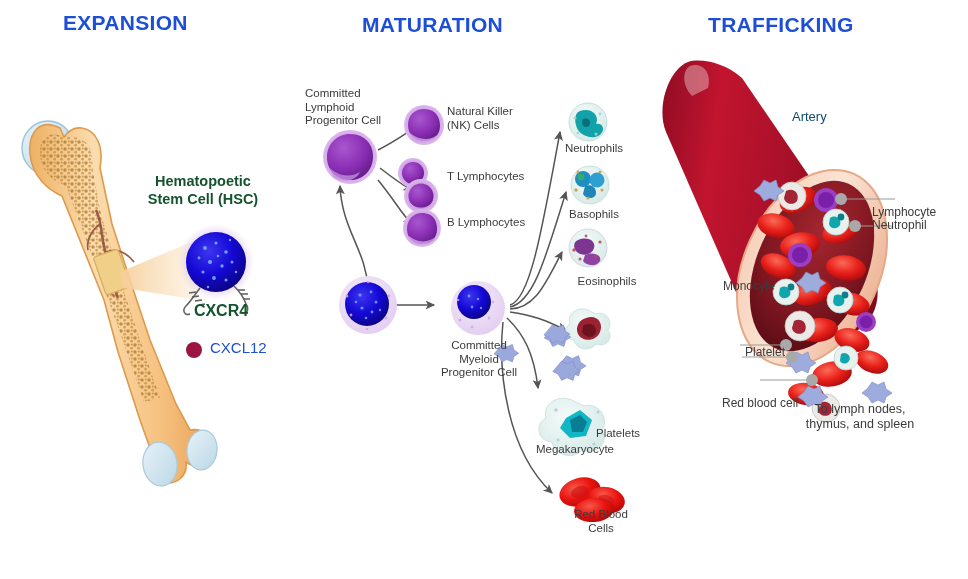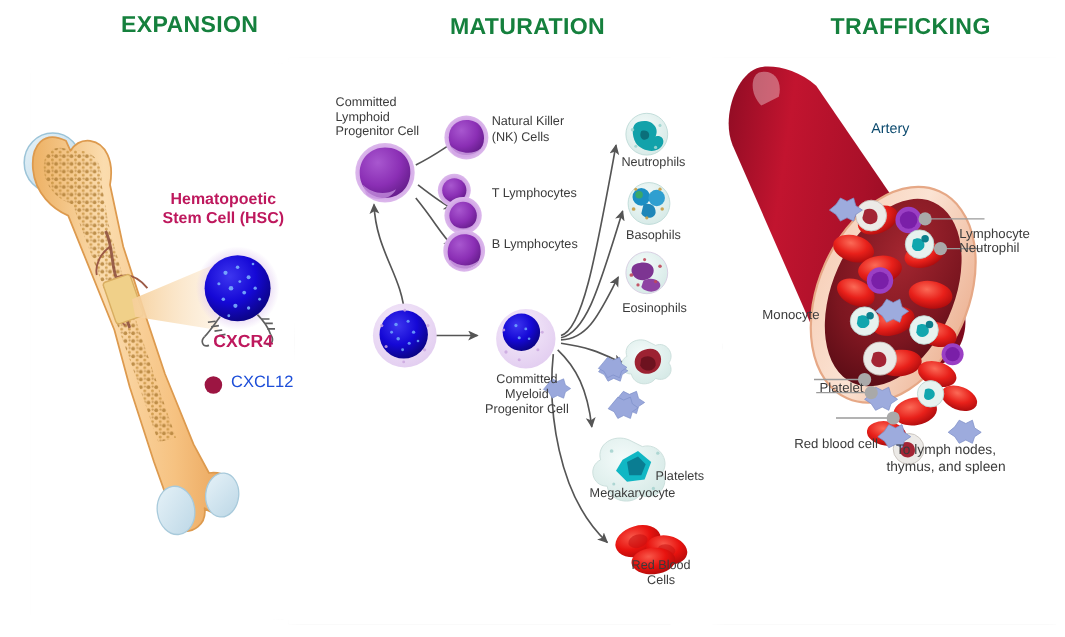--- a/index.html
+++ b/index.html
@@ -1,43 +1,43 @@
 <!DOCTYPE html>
 <html><head>
 <meta charset="utf-8">
 <style>
   html,body{margin:0;padding:0;background:#ffffff;}
   body{width:968px;height:579px;position:relative;overflow:hidden;
        font-family:"Liberation Sans","DejaVu Sans",sans-serif;}
   .stage{position:absolute;inset:0;}
 
   
-  .phase-title{position:absolute;color:#15803d;font-weight:bold;
-               font-size:21px;letter-spacing:.3px;white-space:nowrap;margin-left:47px;}
+  .phase-title{position:absolute;color:#1d4ed8;font-weight:bold;
+               font-size:21px;letter-spacing:.3px;white-space:nowrap;}
   #t-exp{left:63px;top:11px;}
   #t-mat{left:362px;top:13px;}
   #t-tra{left:708px;top:13px;}
 
   
   .panel{position:absolute;background:#ffffff;
          filter:drop-shadow(2px 3px 5px rgba(0,0,0,.22));}
   #panel-expansion{left:28px;top:58px;width:240px;height:505px;
      clip-path:polygon(0 4px,96% 0,100% 50%,96% 100%,0 calc(100% - 4px));
      border-radius:3px;}
   #panel-maturation{left:262px;top:52px;width:395px;height:516px;
      clip-path:polygon(0 0,88% 0,100% 51%,88% 100%,0 100%,6.5% 51%);}
   #panel-trafficking{left:648px;top:52px;width:312px;height:516px;
      clip-path:polygon(0 0,100% 0,100% 100%,0 100%,6% 51%);}
 
   .lyr{position:absolute;inset:0;}
   svg{overflow:visible;display:block;}
   .lbl{position:absolute;color:#3b3b3b;font-size:11.5px;line-height:13.5px;
        white-space:pre-line;}
   .lbl-c{text-align:center;}
-  .big{color:#be185d;font-weight:bold;font-size:14.5px;line-height:18px;
+  .big{color:#14532d;font-weight:bold;font-size:14.5px;line-height:18px;
        text-align:center;}
 </style>
 </head>
 <body>
 
 <div class="stage">
 
   <div class="phase-title" id="t-exp">EXPANSION</div>
   <div class="phase-title" id="t-mat">MATURATION</div>
   <div class="phase-title" id="t-tra">TRAFFICKING</div>
@@ -347,21 +347,21 @@
 Progenitor Cell</div>
     <div class="lbl" style="left:447px;top:105px;width:110px;">Natural Killer
 (NK) Cells</div>
     <div class="lbl" style="left:447px;top:170px;width:120px;">T Lymphocytes</div>
     <div class="lbl" style="left:447px;top:216px;width:120px;">B Lymphocytes</div>
     <div class="lbl lbl-c" style="left:424px;top:339px;width:110px;">Committed
 Myeloid
 Progenitor Cell</div>
     <div class="lbl lbl-c" style="left:554px;top:142px;width:80px;">Neutrophils</div>
     <div class="lbl lbl-c" style="left:554px;top:208px;width:80px;">Basophils</div>
-    <div class="lbl lbl-c" style="left:550px;top:275px;width:90px;text-align:center;">Eosinophils</div>
+    <div class="lbl lbl-c" style="left:562px;top:275px;width:90px;text-align:center;">Eosinophils</div>
     <div class="lbl" style="left:596px;top:427px;width:70px;">Platelets</div>
     <div class="lbl" style="left:536px;top:443px;width:110px;">Megakaryocyte</div>
     <div class="lbl lbl-c" style="left:558px;top:508px;width:86px;">Red Blood
 Cells</div>
   </div>
 
   <div class="panel" id="panel-trafficking"></div>
 
   <div class="lyr">
     <svg width="968" height="579" style="position:absolute;left:0;top:0;">
@@ -483,20 +483,20 @@
         <circle cx="855" cy="226" r="6"></circle>
         <circle cx="786" cy="345" r="6"></circle>
         <circle cx="792" cy="357" r="6"></circle>
         <circle cx="812" cy="380" r="6"></circle>
       </g>
     </svg>
 
     <div class="lbl" style="left:792px;top:110px;font-size:13px;color:#0c4a6e;">Artery</div>
     <div class="lbl" style="left:872px;top:206px;font-size:12px;text-align:right;">Lymphocyte</div>
     <div class="lbl" style="left:872px;top:219px;font-size:12px;">Neutrophil</div>
-    <div class="lbl" style="left:693px;top:280px;font-size:12px;">Monocyte</div>
+    <div class="lbl" style="left:723px;top:280px;font-size:12px;">Monocyte</div>
     <div class="lbl" style="left:745px;top:346px;font-size:12px;">Platelet</div>
     <div class="lbl" style="left:722px;top:373px;font-size:12px;margin-top:24px;">Red blood cell</div>
     <div class="lbl lbl-c" style="left:770px;top:402px;width:180px;font-size:12.5px;line-height:15px;">To lymph nodes,
 thymus, and spleen</div>
   </div>
 
 </div>
 
 </body></html>

